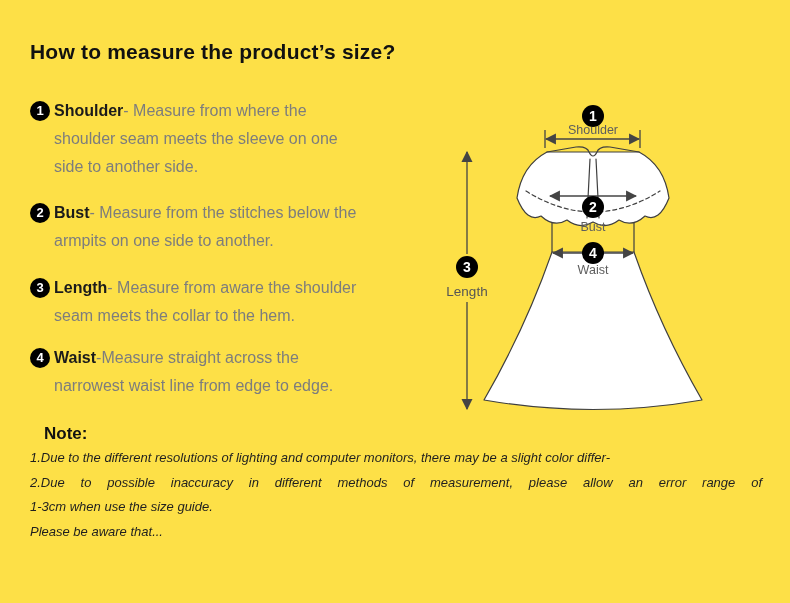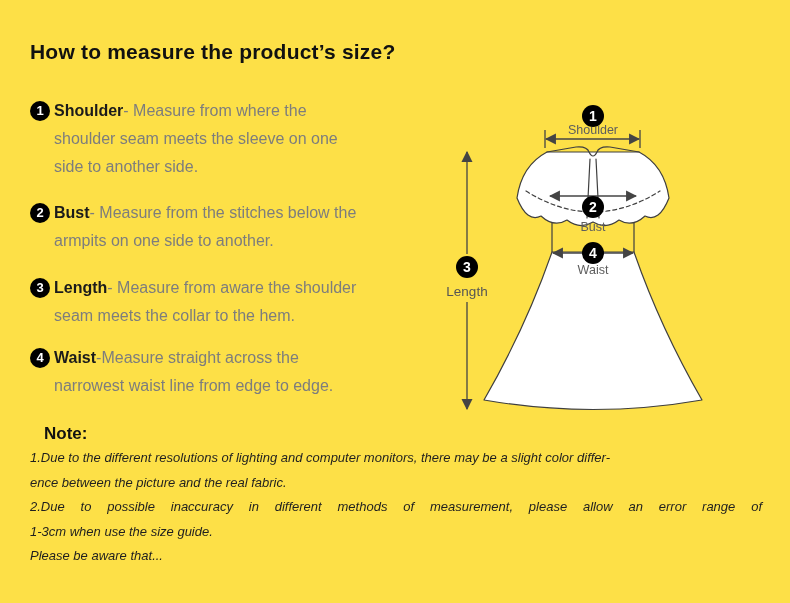--- a/index.html
+++ b/index.html
@@ -135,19 +135,18 @@
 
     <span class="dlabel" style="left:118px; top:28px;  width:90px">Shoulder</span>
     <span class="dlabel" style="left:133px; top:125px; width:60px">Bust</span>
     <span class="dlabel length" style="left:2px; top:189px; width:70px">Length</span>
     <span class="dlabel" style="left:133px; top:168px; width:60px">Waist</span>
   </div>
 
   <div class="note-heading">Note:</div>
   <div class="note-lines">
     <div class="note-line">1.Due to the different resolutions of lighting and computer monitors, there may be a slight color differ-</div>
-    <div class="note-line">ence between the picture and the real fabric.</div>
     <div class="note-line justify">2.Due to possible inaccuracy in different methods of measurement, please allow an error range of</div>
     <div class="note-line">1-3cm when use the size guide.</div>
     <div class="note-line">Please be aware that...</div>
   </div>
 
 </div>
 
 </body></html>

